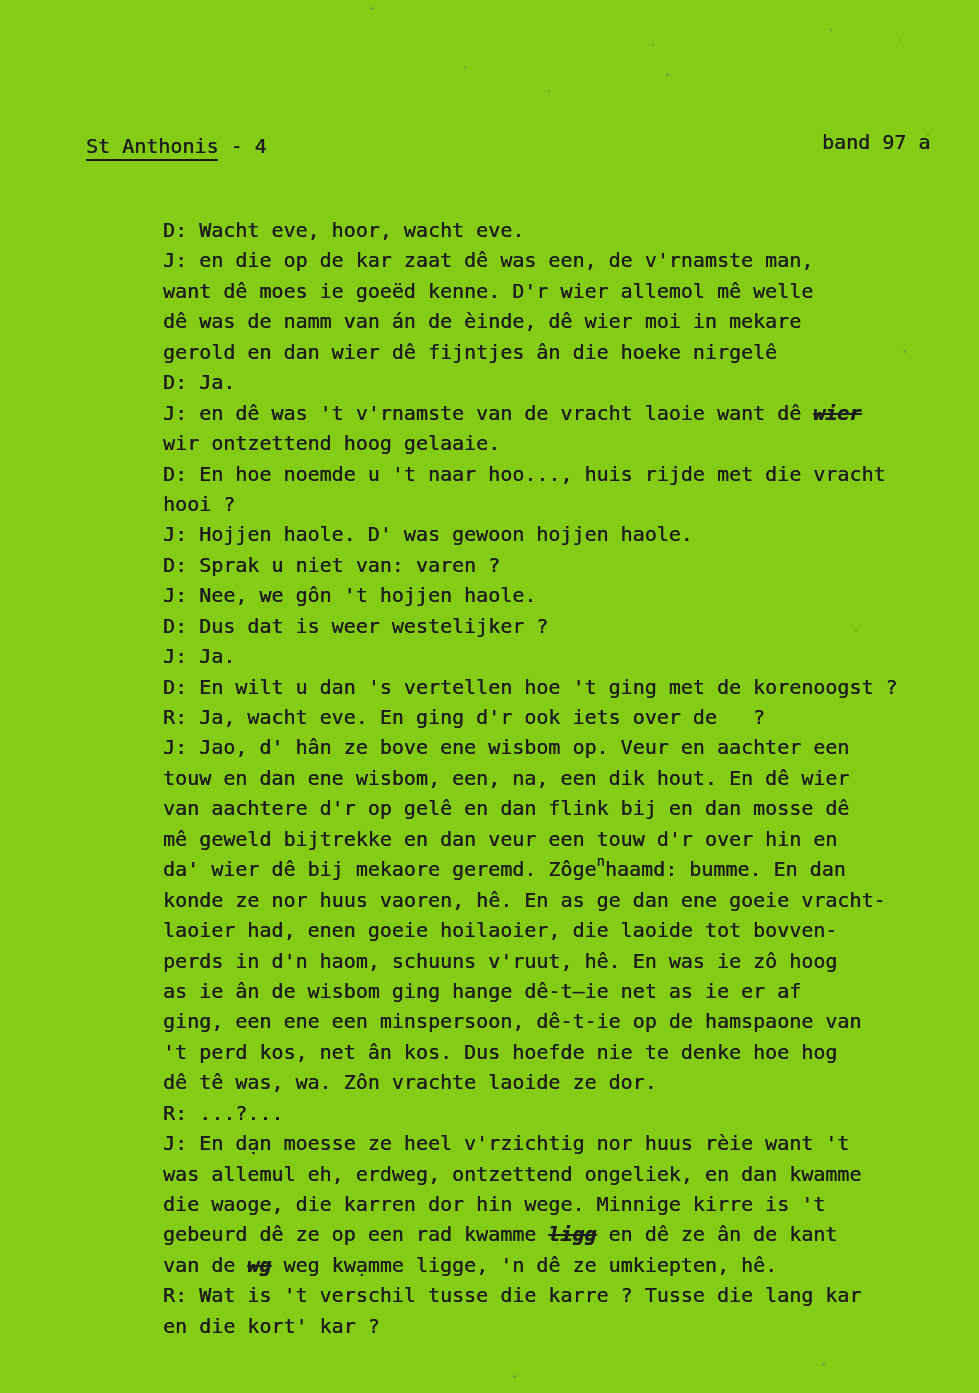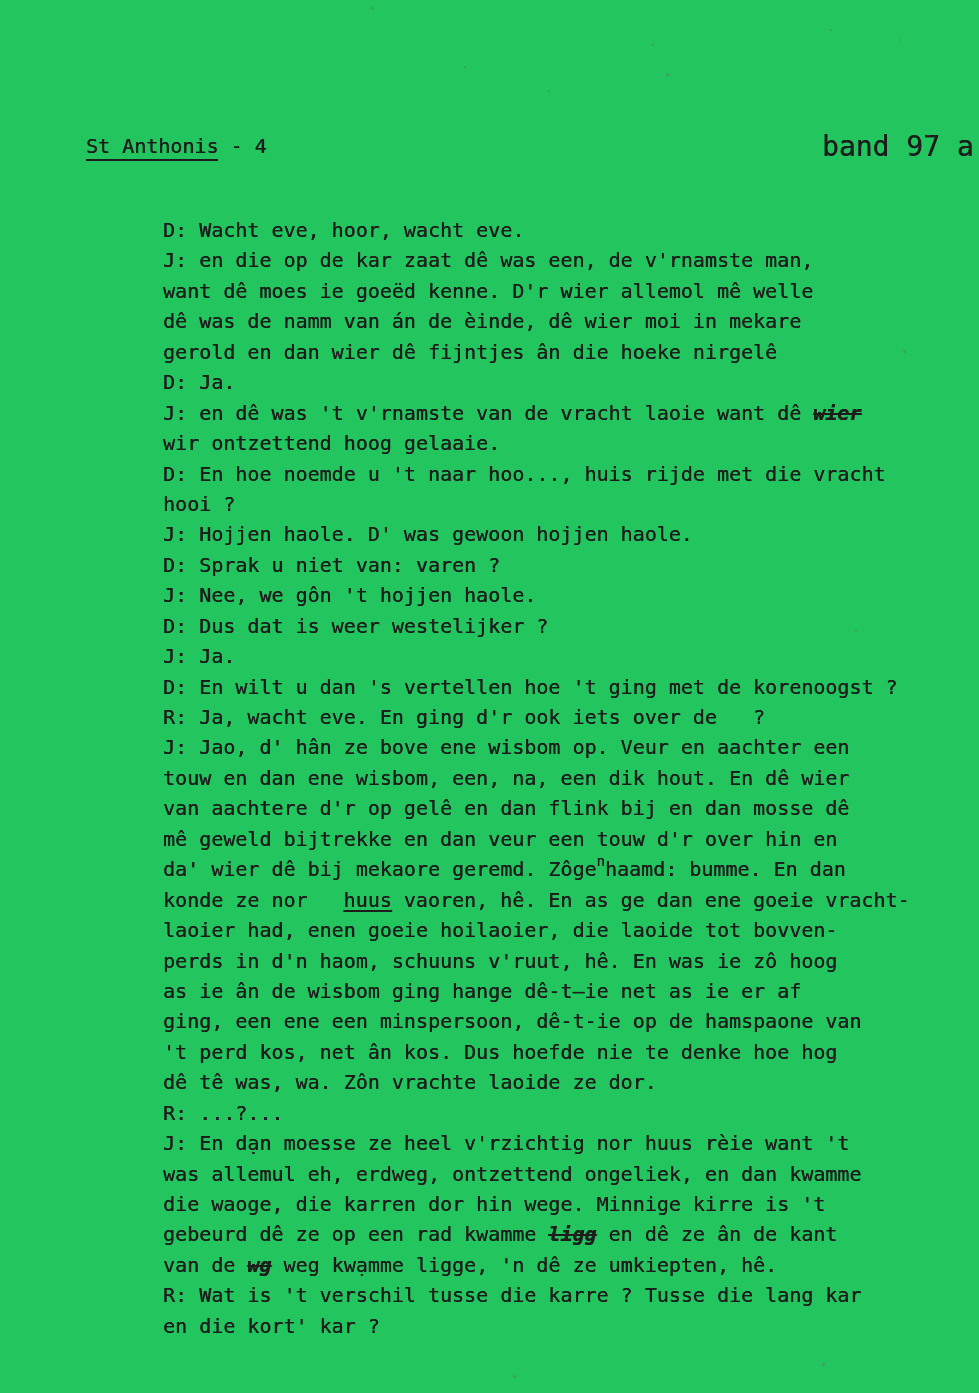--- a/index.html
+++ b/index.html
@@ -1,35 +1,35 @@
 <!DOCTYPE html>
 <html><head>
 <meta charset="utf-8">
 <style>
   html,body{margin:0;padding:0;background:#d9d9d9;}
   .page{
     position:relative;
     width:979px;height:1393px;
-    background:#22c55e;
+    background:#84cc16;
     color:#1d1d1d;
     font-family:"DejaVu Sans Mono","Liberation Mono",monospace;
     overflow:hidden;
     text-shadow:0.3px 0 0 currentColor;
   }
   .hdr-left{position:absolute;left:86px;top:134px;font-size:20px;white-space:pre;}
   .hdr-left .ul{border-bottom:2px solid #1d1d1d;padding-bottom:1px;}
-  .hdr-right{position:absolute;left:822px;top:130px;font-size:28px;white-space:pre;}
+  .hdr-right{position:absolute;left:822px;top:130px;font-size:20px;white-space:pre;}
   .lines{
     position:absolute;left:163px;top:215px;
     font-size:20px;line-height:30.45px;white-space:pre;
   }
   .line{height:30.45px;}
   .strike{font-weight:bold;text-decoration:line-through;font-style:italic;}
   .sup{font-size:14px;position:relative;top:-10px;}
-  .u{text-decoration:underline;text-underline-offset:3px;margin-left:24px;}
+  .u{text-underline-offset:3px;}
   .speck{position:absolute;background:#6f6f6f;border-radius:50%;opacity:.55;}
 </style>
 </head>
 <body>
 
 <div class="page">
 
   <div class="hdr-left"><span class="ul">St Anthonis</span><span> - 4</span></div>
 
   <div class="hdr-right">band 97 a</div>

